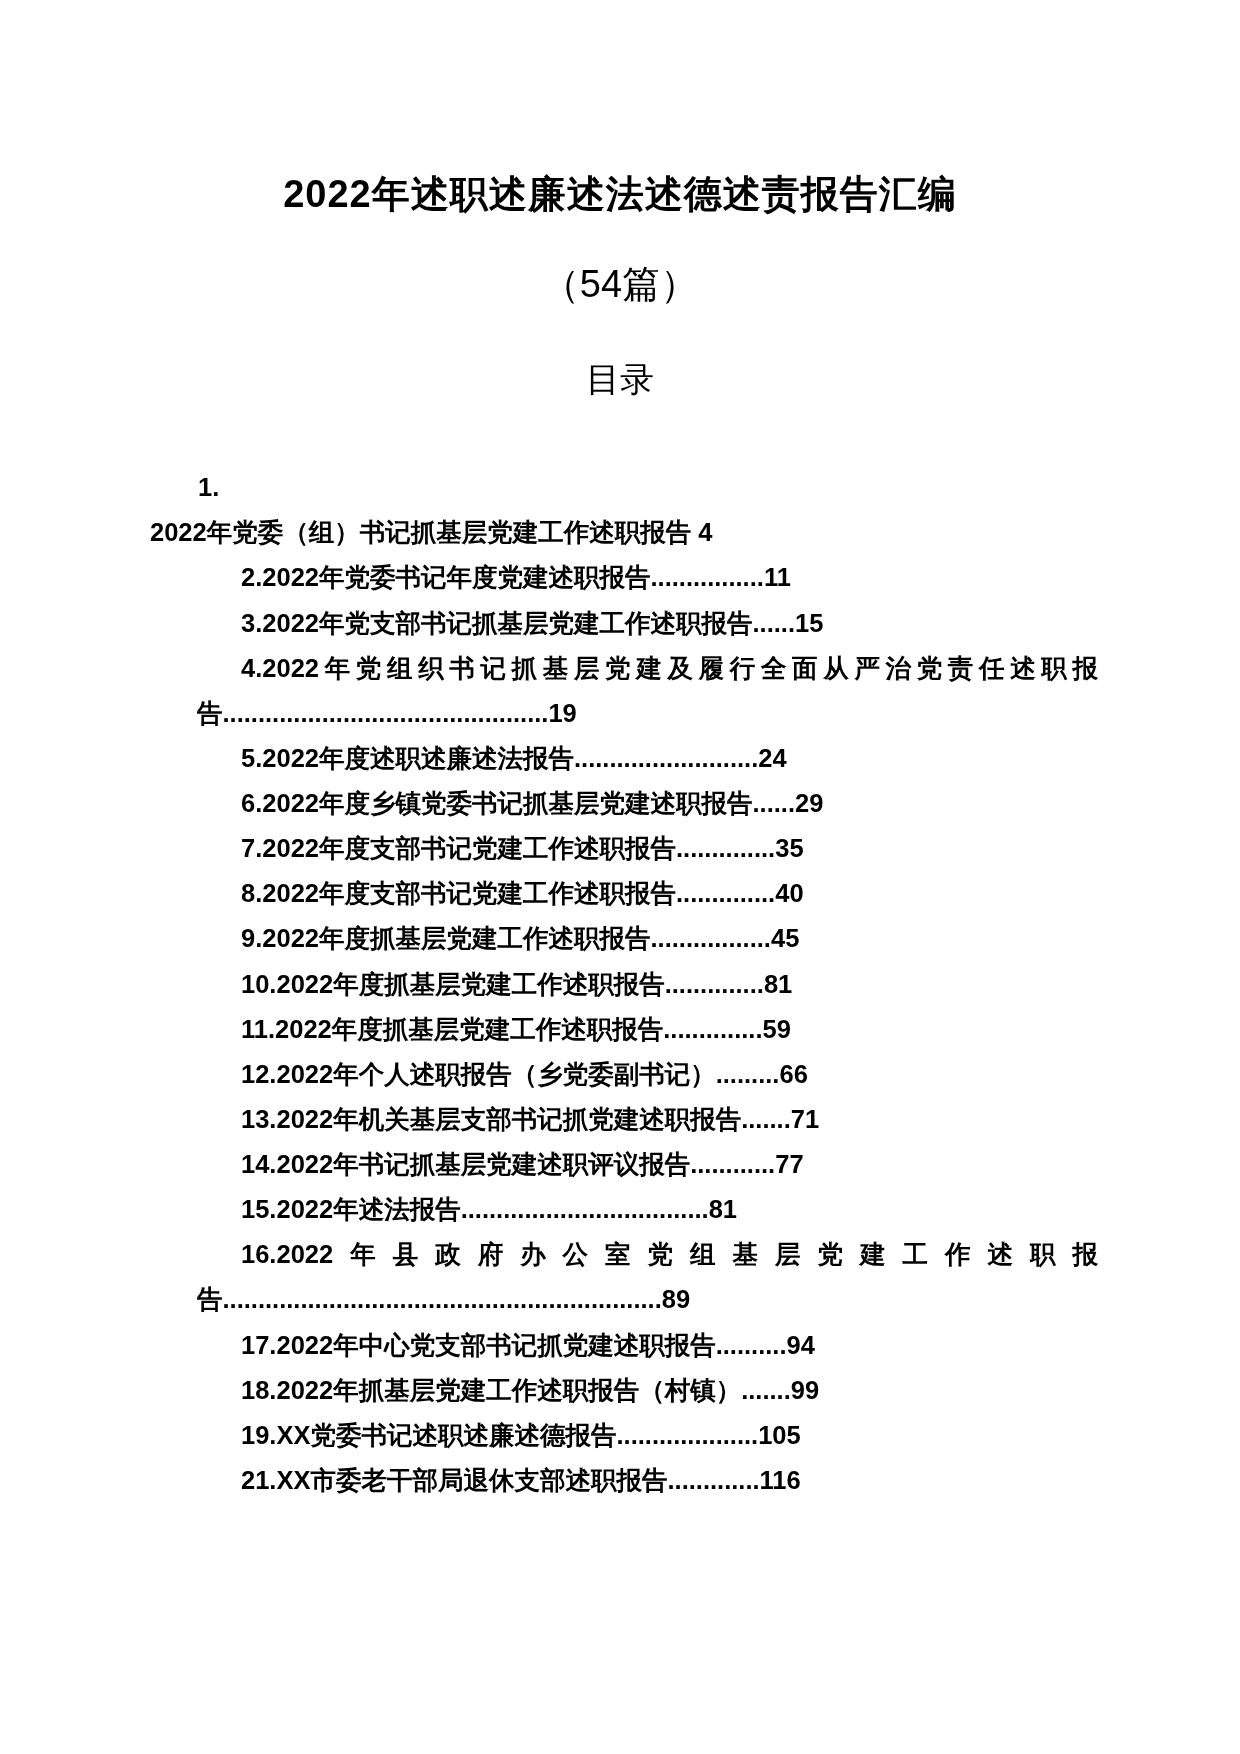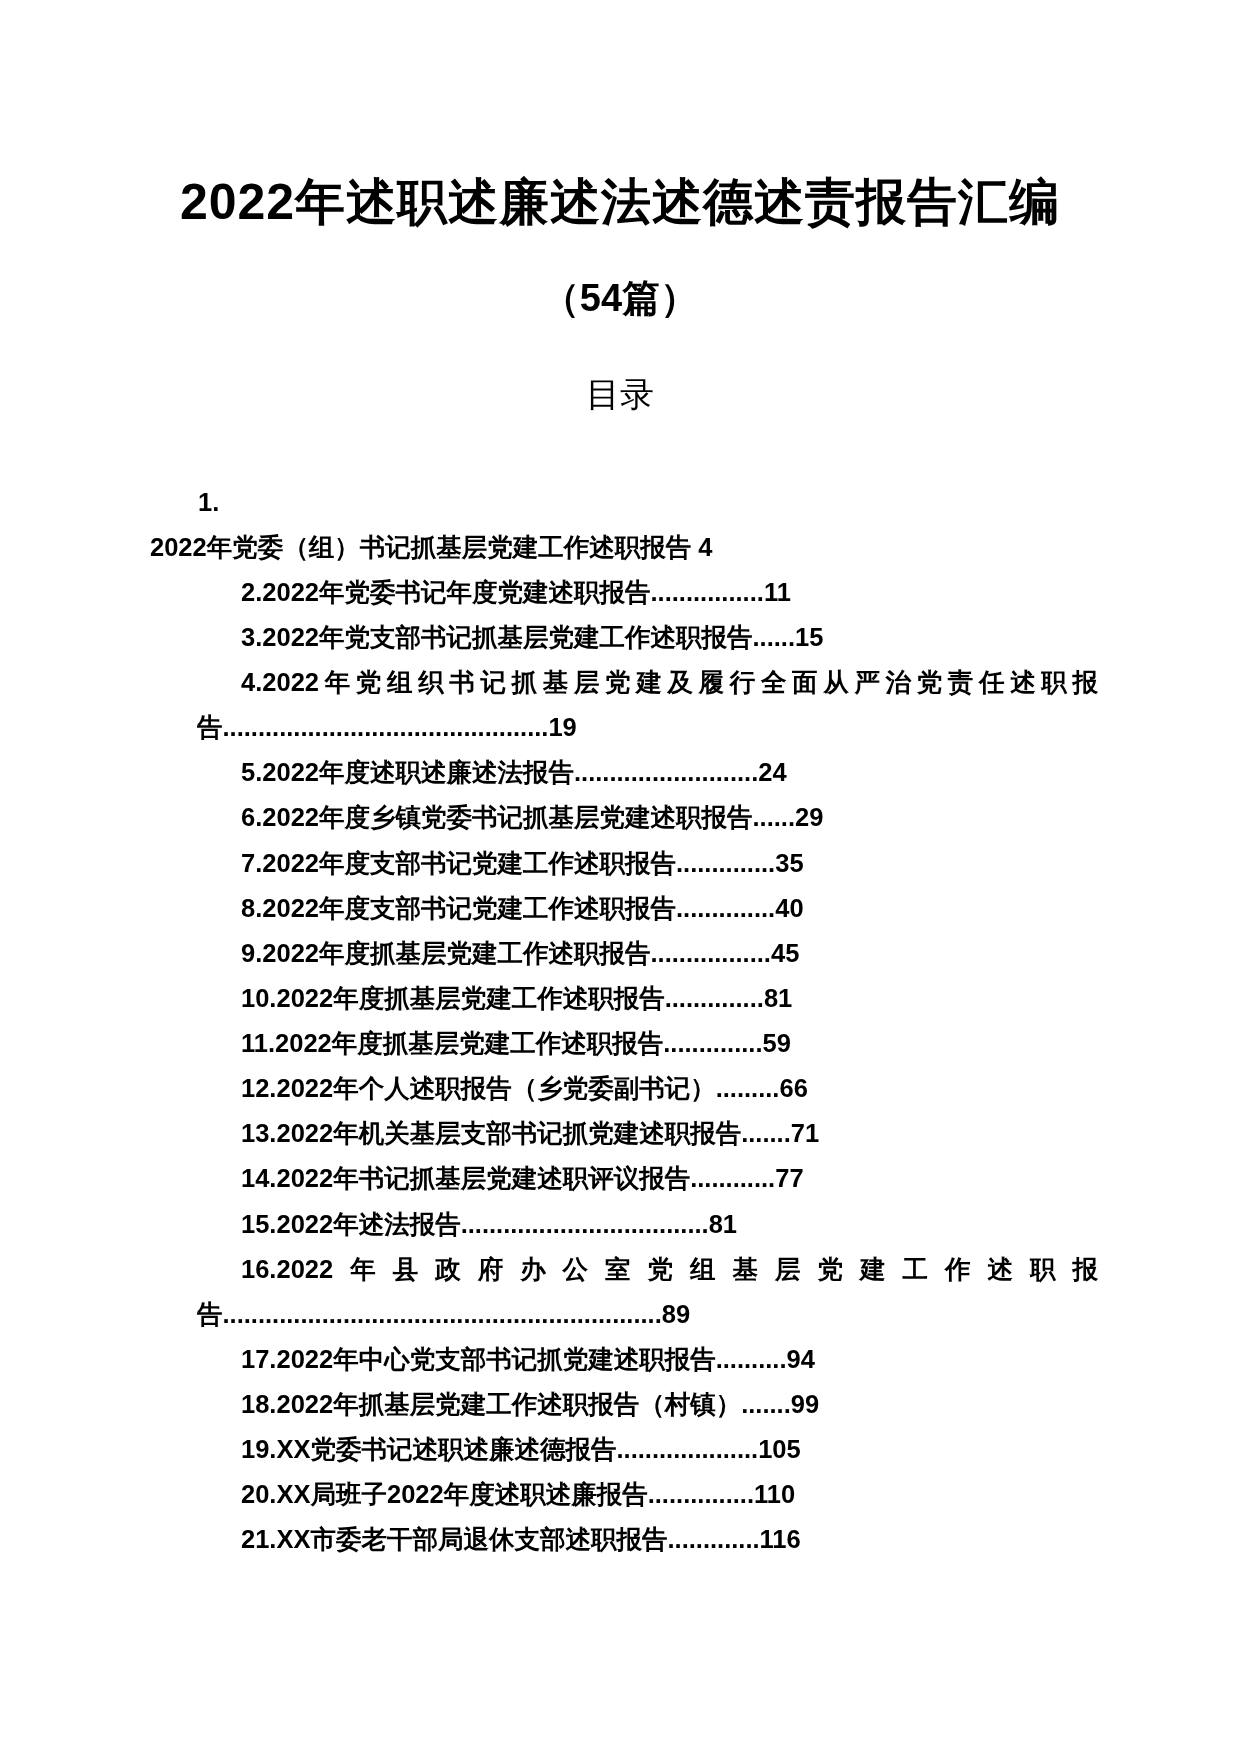--- a/index.html
+++ b/index.html
@@ -20,28 +20,28 @@
     height: 1754px;
     box-sizing: border-box;
     padding: 0;
     overflow: hidden;
   }
   .title-block {
     padding-top: 172px;
     text-align: center;
   }
   .doc-title {
-    font-size: 50px;
+    font-size: 38px;
     font-weight: bold;
     letter-spacing: 1px;
     line-height: 1.2;
   }
   .doc-subtitle {
     font-size: 38px;
-    font-weight: bold;
+    font-weight: normal;
     margin-top: 44px;
     line-height: 1.2;
   }
   .toc-heading {
     font-size: 34px;
     font-weight: normal;
     text-align: center;
     margin-top: 50px;
   }
   .toc {
@@ -162,22 +162,19 @@
     </div>
 
     <div class="toc-entry indent">
       <span class="num">18.</span><span>2022年抓基层党建工作述职报告（村镇）</span><span class="dots">.......</span><span class="pg">99</span>
     </div>
 
     <div class="toc-entry indent">
       <span class="num">19.</span><span>XX党委书记述职述廉述德报告</span><span class="dots">....................</span><span class="pg">105</span>
     </div>
 
-    <div class="toc-entry indent">
-      <span class="num">20.</span><span>XX局班子2022年度述职述廉报告</span><span class="dots">...............</span><span class="pg">110</span>
-    </div>
 
     <div class="toc-entry indent">
       <span class="num">21.</span><span>XX市委老干部局退休支部述职报告</span><span class="dots">.............</span><span class="pg">116</span>
     </div>
 
   </div>
 </div>
 
 </body></html>

